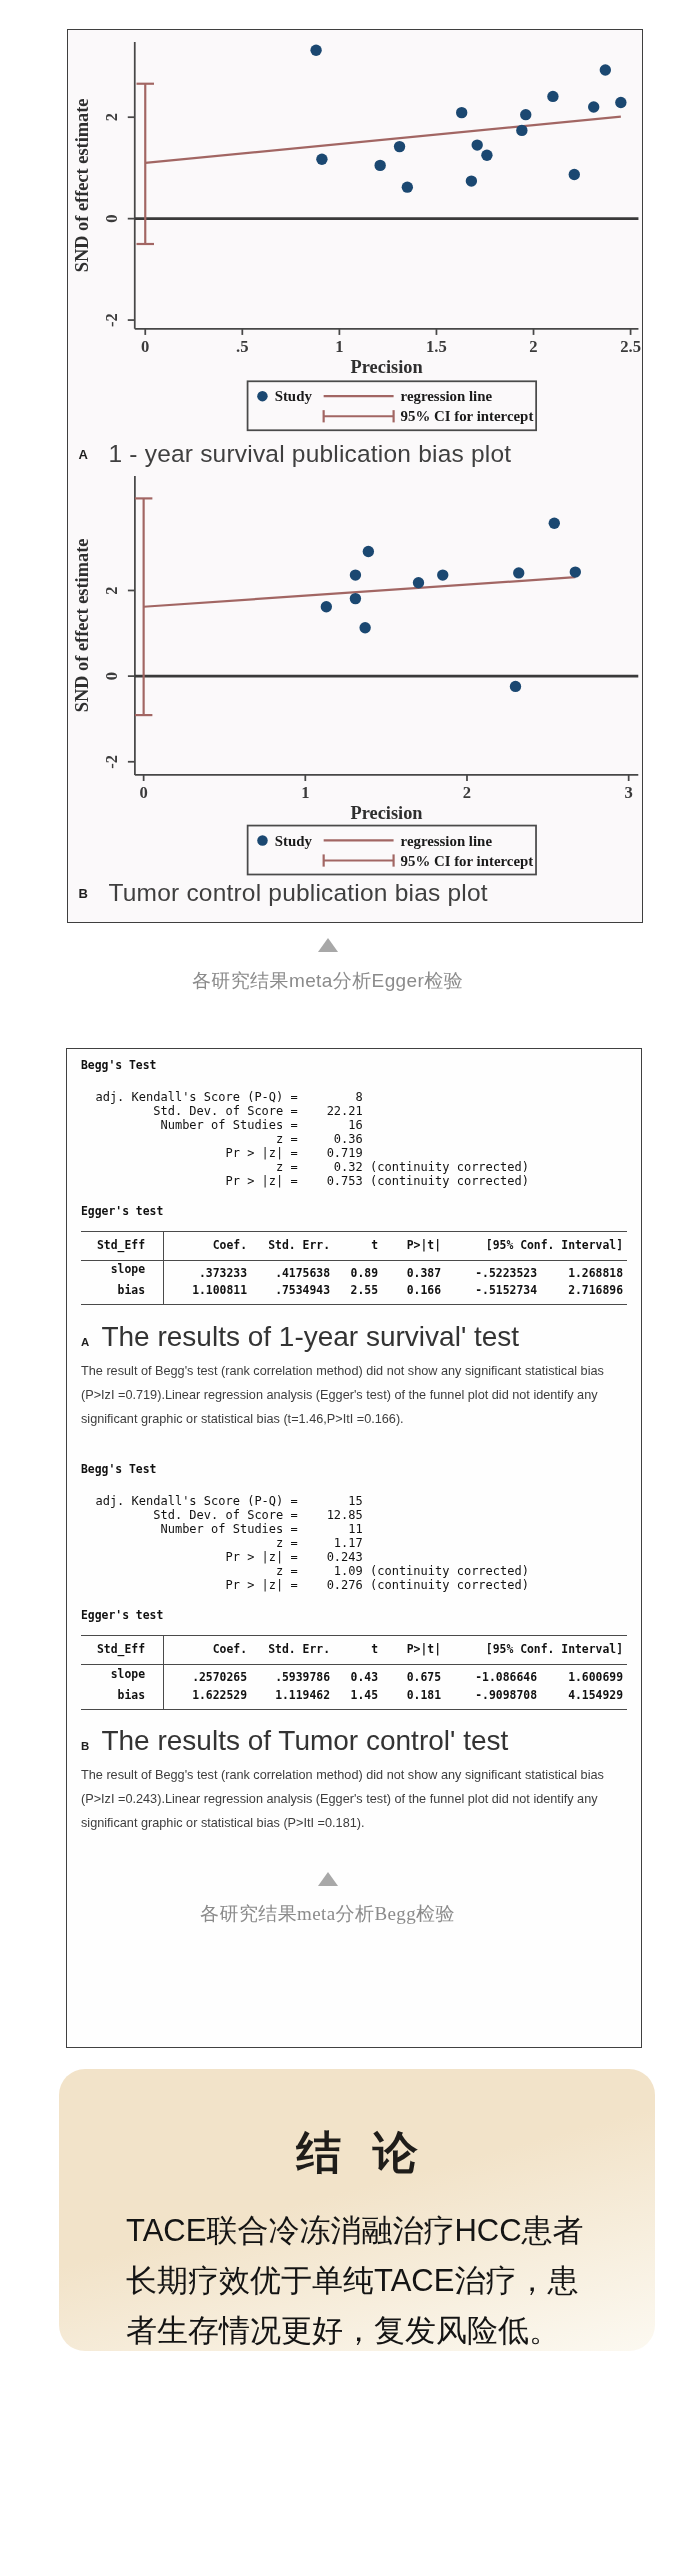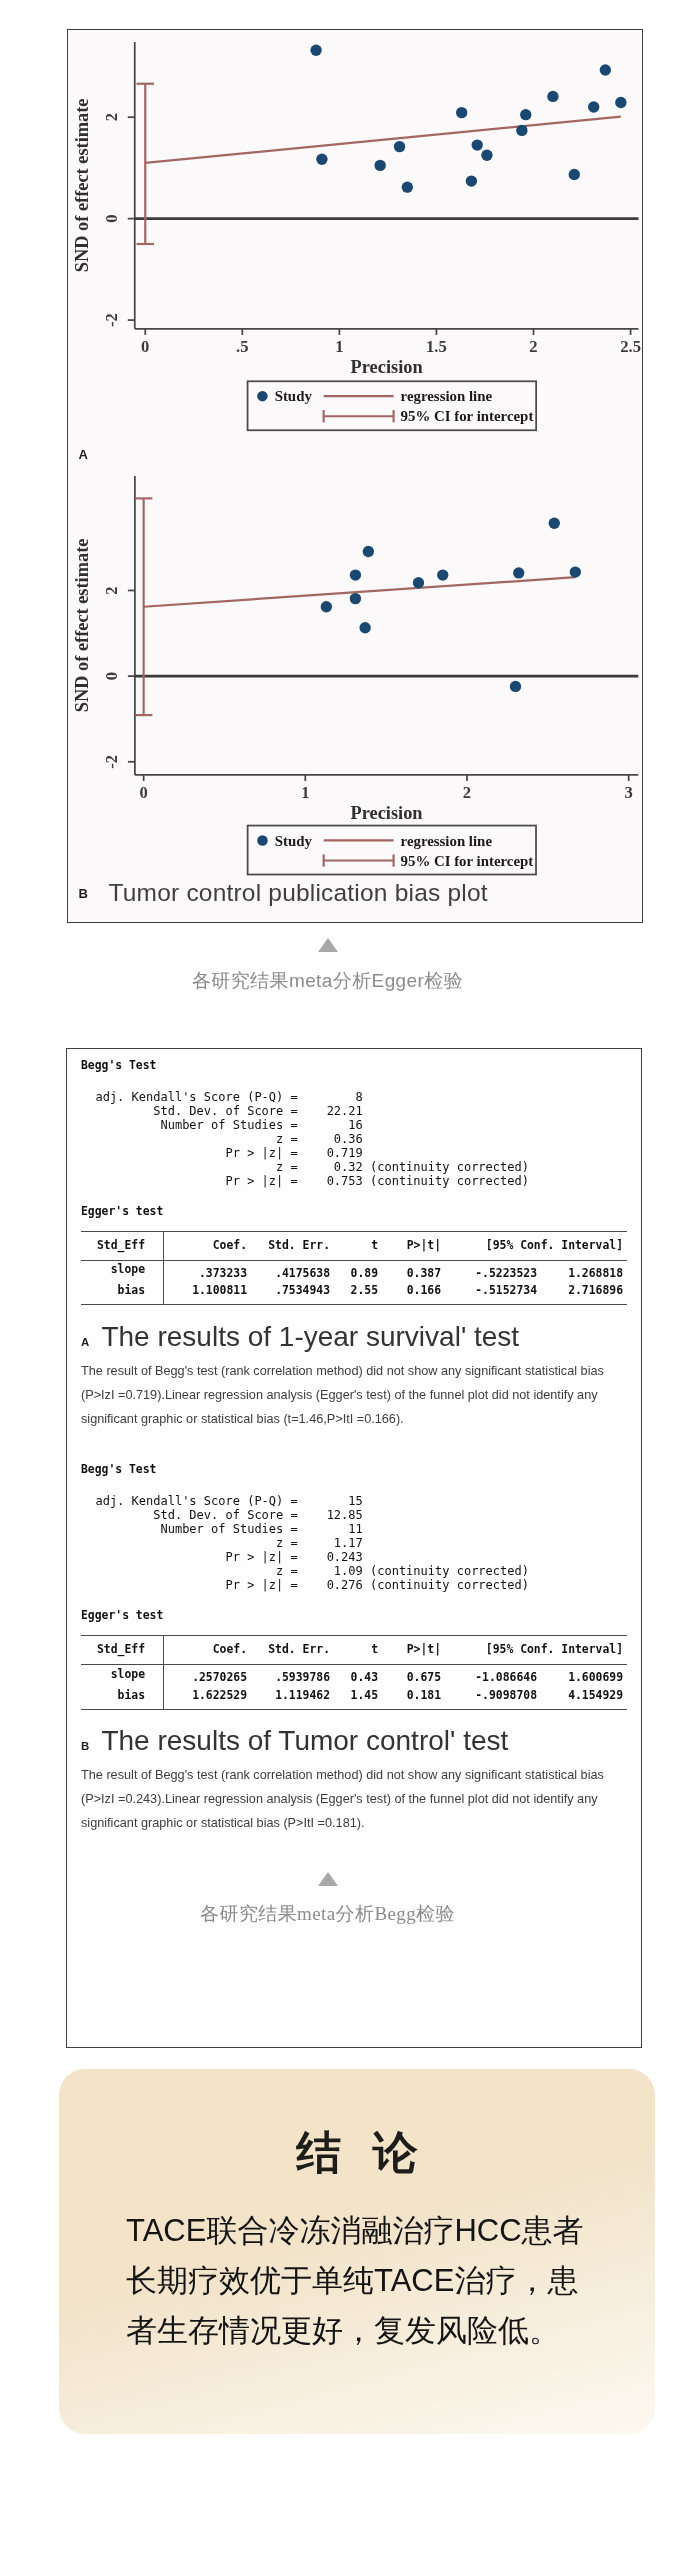--- a/index.html
+++ b/index.html
@@ -42,21 +42,21 @@
   .stbl-body .c0,.stbl-body span{padding-top:1.7px;padding-bottom:1.7px;}
   .stbl-pad span{padding-top:5.2px;}
   .stbl-padb span{padding-bottom:7px;}
 
   .shead{display:flex;align-items:baseline;margin-top:15.7px;}
   .shead .ltr{font-weight:bold;font-size:11.4px;color:#222;margin-right:12.2px;}
   .shead .txt{font-size:28px;color:#333;}
   .spara{margin-top:6.1px;font-size:12.7px;line-height:24px;color:#3d3d3d;}
 
   
-  .conclusion{position:absolute;left:59px;top:2069px;width:596px;height:365px;
+  .conclusion{position:absolute;left:59px;top:2069px;width:596px;height:282px;
               border-radius:26px;box-sizing:border-box;}
   .concl-title{margin-top:54px;text-align:center;font-family:"Liberation Serif",serif;
                font-weight:bold;font-size:45px;color:#1f1d1a;word-spacing:.45em;}
   .concl-body{margin-top:23px;padding:0 67px;font-size:31px;line-height:50px;color:#141414;}
 </style>
 </head>
 <body>
 
 <div id="page">
 
@@ -110,20 +110,21 @@
         <text x="236" y="419" font-size="17" font-weight="bold" fill="#1a1a1a">Study</text>
         <line x1="292" y1="413" x2="372" y2="413" stroke="#a26663" stroke-width="2.5"></line>
         <text x="380" y="419" font-size="17" font-weight="bold" fill="#1a1a1a">regression line</text>
         <line x1="292" y1="436" x2="372" y2="436" stroke="#a26663" stroke-width="2.5"></line>
         <line x1="292" y1="429" x2="292" y2="443" stroke="#a26663" stroke-width="2.5"></line>
         <line x1="372" y1="429" x2="372" y2="443" stroke="#a26663" stroke-width="2.5"></line>
         <text x="380" y="442" font-size="17" font-weight="bold" fill="#1a1a1a">95% CI for intercept</text>
       </svg>
     <div class="fig-title">
       <span class="ltr">A</span>
+      <span class="txt">1 - year survival publication bias plot</span>
     </div>
     <svg viewBox="0 0 658 468" width="576" height="409">
         <line x1="76" y1="8" x2="76" y2="350" stroke="#474747" stroke-width="2"></line>
         <line x1="76" y1="350" x2="652" y2="350" stroke="#474747" stroke-width="2"></line>
         <line x1="68" y1="335" x2="76" y2="335" stroke="#474747" stroke-width="2"></line>
         <text x="56" y="335" text-anchor="middle" font-size="19" font-weight="bold" fill="#3b3b3b" transform="rotate(-90 56 335)">-2</text>
         <line x1="68" y1="237" x2="76" y2="237" stroke="#474747" stroke-width="2"></line>
         <text x="56" y="237" text-anchor="middle" font-size="19" font-weight="bold" fill="#3b3b3b" transform="rotate(-90 56 237)">0</text>
         <line x1="68" y1="139" x2="76" y2="139" stroke="#474747" stroke-width="2"></line>
         <text x="56" y="139" text-anchor="middle" font-size="19" font-weight="bold" fill="#3b3b3b" transform="rotate(-90 56 139)">2</text>

